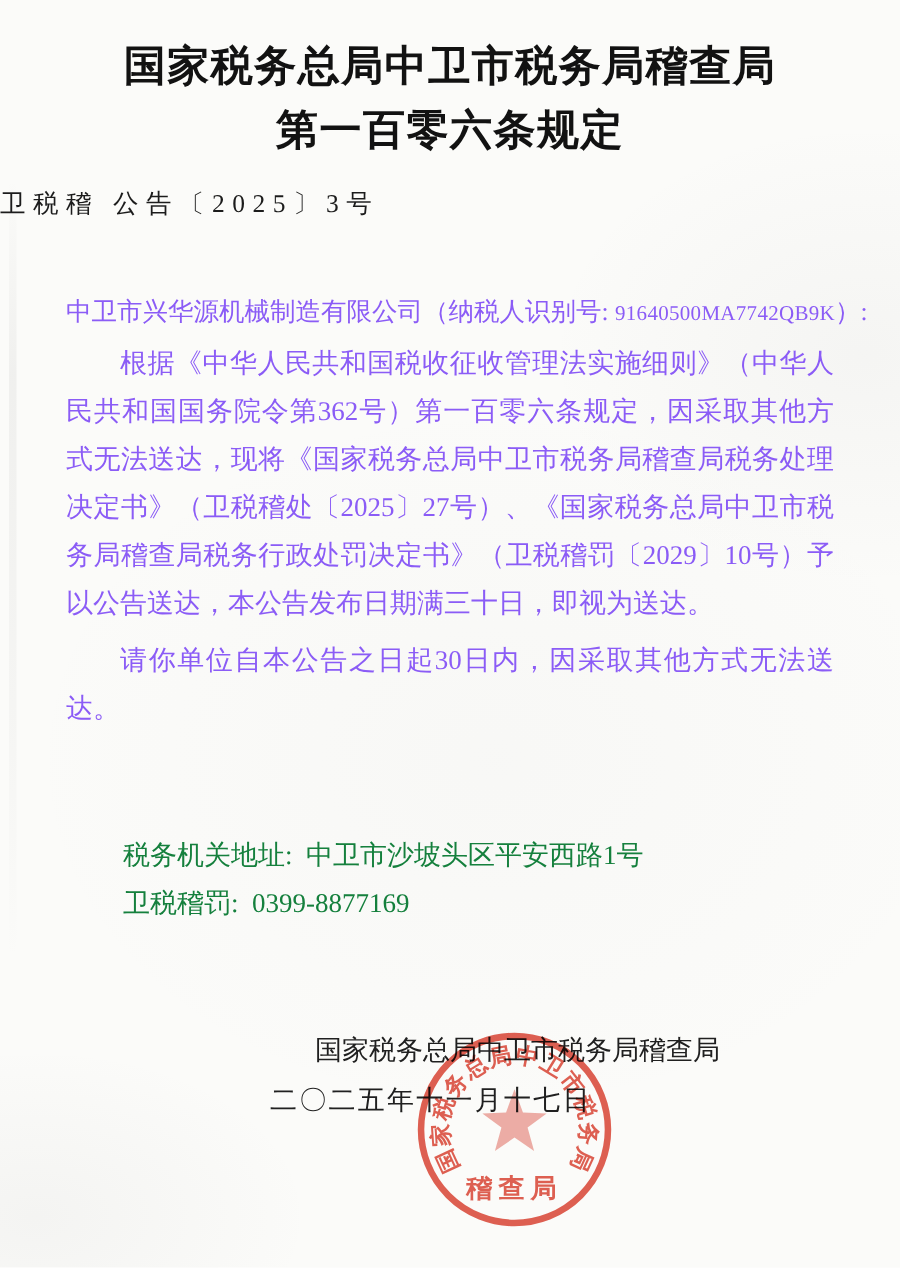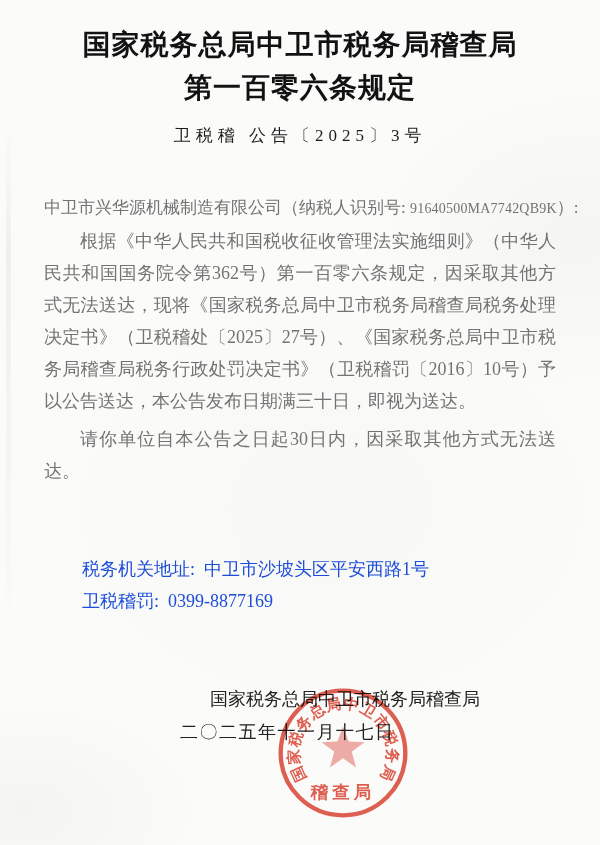--- a/index.html
+++ b/index.html
@@ -27,42 +27,41 @@
   .title {
     padding-top: 23px;
     text-align: center;
     font-weight: bold;
     font-size: 28px;
     line-height: 43px;
     letter-spacing: 1px;
     color: #121212;
   }
   .doc-number {
-    text-align: center;
     margin-top: 15px;
     font-size: 17px;
     letter-spacing: 5px;
     color: #1c1c1c;
   }
   .body-text {
     margin: 45px 44px 0 44px;
     font-size: 18px;
     line-height: 32px;
     text-align: justify;
-    color: #737373;
+    color: #8b5cf6;
   }
   .recipient { white-space: nowrap; font-size: 17px; }
   .recipient .tid { font-size: 14px; letter-spacing: 0.2px; }
   .para { text-indent: 2em; }
   .para-2 { margin-top: 6px; }
   .contact {
     margin: 66px 44px 0 82px;
     font-size: 18px;
     line-height: 32px;
-    color: #1d4ed8;
+    color: #15803d;
   }
   .contact .label { margin-right: 9px; }
   .footer {
     width: 300px;
     margin: 66px 120px 0 auto;
     font-size: 18px;
     line-height: 33px;
     color: #202020;
   }
   .footer .agency { text-align: right; white-space: nowrap; }
@@ -87,21 +86,21 @@
 
   <div class="title">
     <div>国家税务总局中卫市税务局稽查局</div>
     <div>第一百零六条规定</div>
   </div>
 
   <div class="doc-number">卫税稽 公告〔2025〕3号</div>
 
   <div class="body-text">
     <p class="recipient"><span>中卫市兴华源机械制造有限公司（纳税人识别号: </span><span class="tid">91640500MA7742QB9K</span><span>）:</span></p>
-    <p class="para">根据《中华人民共和国税收征收管理法实施细则》（中华人民共和国国务院令第362号）第一百零六条规定，因采取其他方式无法送达，现将《国家税务总局中卫市税务局稽查局税务处理决定书》（卫税稽处〔2025〕27号）、《国家税务总局中卫市税务局稽查局税务行政处罚决定书》（卫税稽罚〔2016〕10号）予以公告送达，本公告发布日期满三十日，即视为送达。</p>
+    <p class="para">根据《中华人民共和国税收征收管理法实施细则》（中华人民共和国国务院令第362号）第一百零六条规定，因采取其他方式无法送达，现将《国家税务总局中卫市税务局稽查局税务处理决定书》（卫税稽处〔2025〕27号）、《国家税务总局中卫市税务局稽查局税务行政处罚决定书》（卫税稽罚〔2029〕10号）予以公告送达，本公告发布日期满三十日，即视为送达。</p>
     <p class="para para-2">请你单位自本公告之日起30日内，因采取其他方式无法送达。</p>
   </div>
 
   <div class="contact">
     <div><span class="label">税务机关地址:</span><span>中卫市沙坡头区平安西路1号</span></div>
     <div><span class="label">卫税稽罚:</span><span>0399-8877169</span></div>
   </div>
 
   <div class="footer">
     <div class="agency">国家税务总局中卫市税务局稽查局</div>

